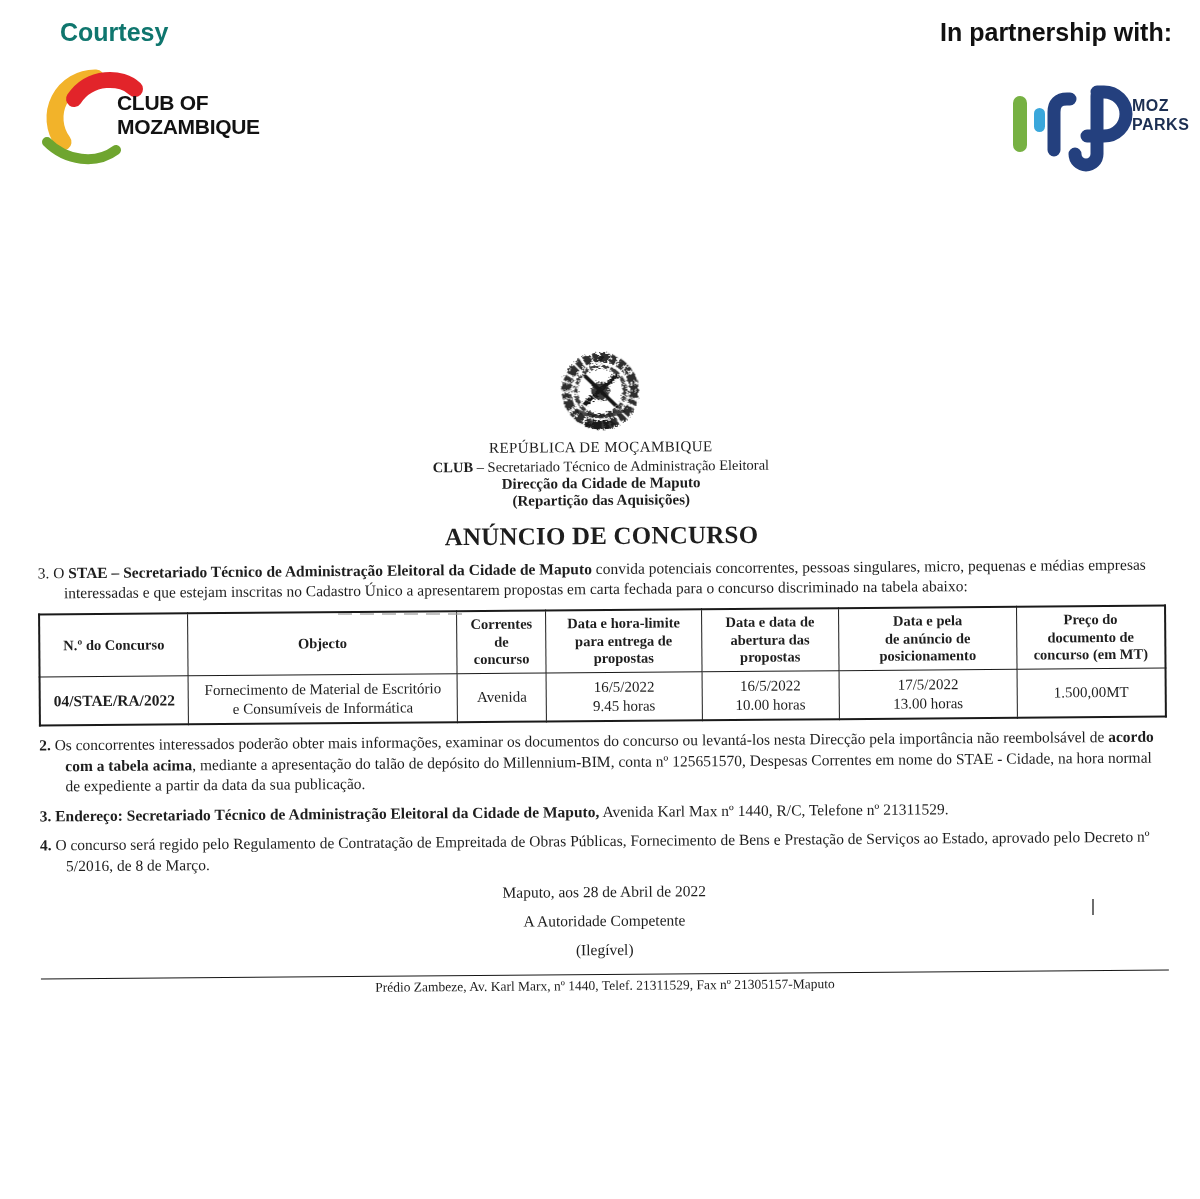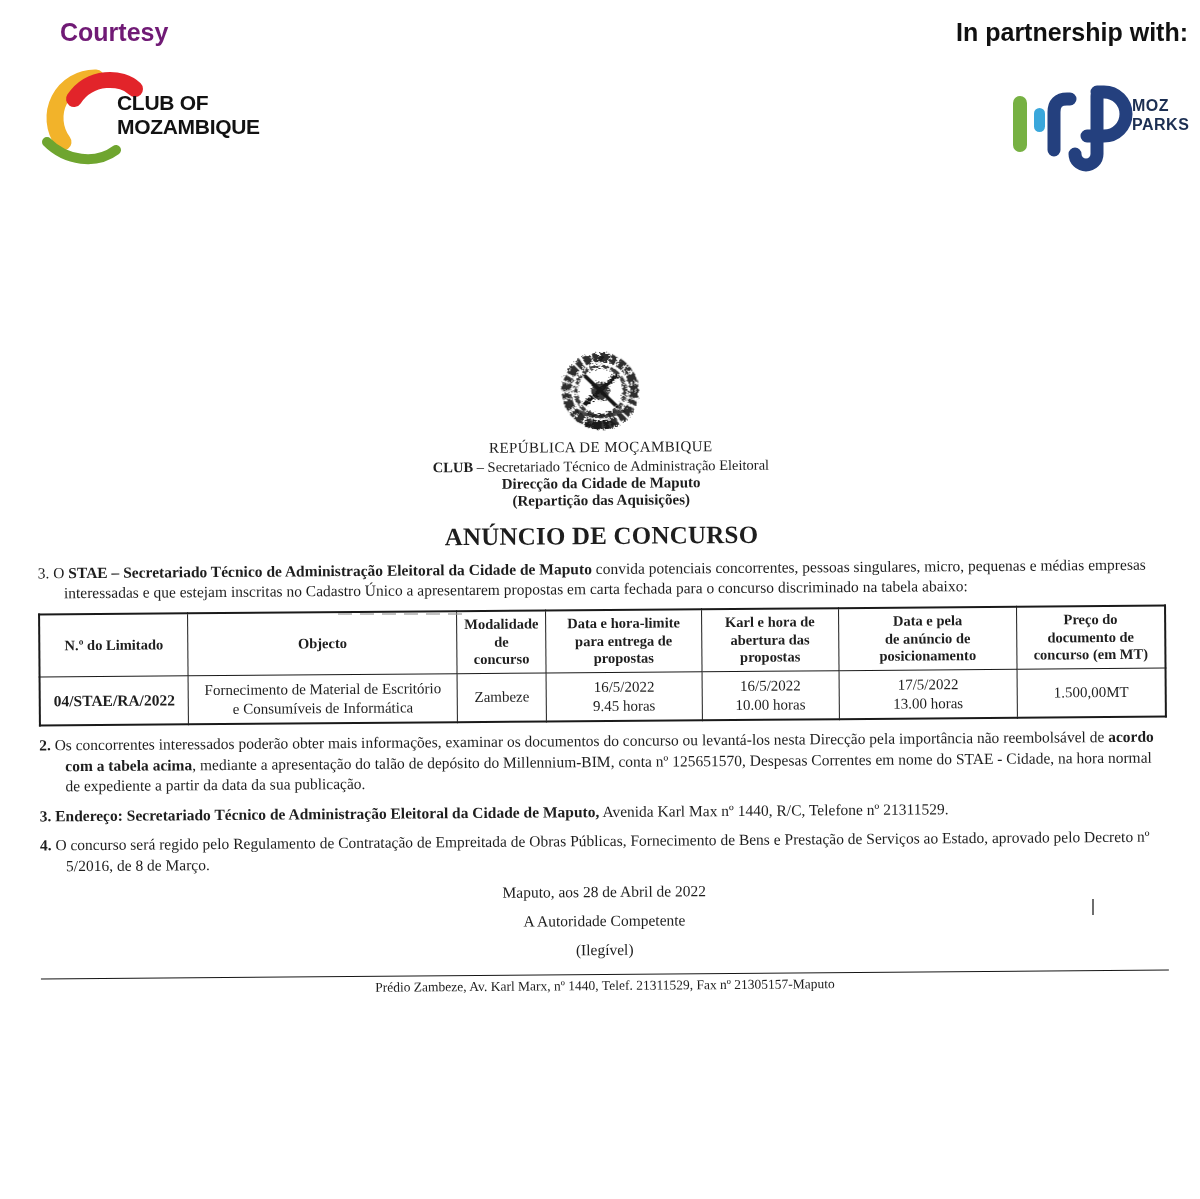--- a/index.html
+++ b/index.html
@@ -2,22 +2,22 @@
 <html><head>
 <meta charset="utf-8">
 <style>
   * { margin:0; padding:0; box-sizing:border-box; }
   html,body { width:1200px; height:1199px; background:#ffffff; overflow:hidden;
               font-family:"Liberation Serif", serif; color:#1c1c1c; }
   .page { position:relative; width:1200px; height:1199px; background:#fff; }
 
   
   .courtesy-label { position:absolute; left:60px; top:18px;
-      font-family:"Liberation Sans", sans-serif; font-weight:800; font-size:25px; color:#701a75; }
-  .partner-label { position:absolute; right:12px; top:18px;
+      font-family:"Liberation Sans", sans-serif; font-weight:800; font-size:25px; color:#0f766e; }
+  .partner-label { position:absolute; right:28px; top:18px;
       font-family:"Liberation Sans", sans-serif; font-weight:800; font-size:25px; color:#111; }
   .club-logo { position:absolute; left:40px; top:68px; width:300px; height:105px; }
   .club-text { font-family:"Liberation Sans", sans-serif; font-weight:700; font-size:21px;
       letter-spacing:-0.3px; fill:#121212; }
   .mozparks-logo { position:absolute; left:1008px; top:66px; width:185px; height:108px; }
   .mp-text { font-family:"Liberation Sans", sans-serif; font-weight:700; font-size:16px;
       letter-spacing:0.5px; fill:#1c2f52; }
 
   
   .doc { position:absolute; left:36px; top:350px; width:1128px;
@@ -119,45 +119,45 @@
         <col class="w1">
           <col class="w2">
           <col class="w3">
           <col class="w4">
         <col class="w5">
           <col class="w6">
           <col class="w7">
       </colgroup>
     <thead>
           <tr>
-            <th>N.º do Limitado</th>
+            <th>N.º do Concurso</th>
             <th>Objecto</th>
-            <th>Modalidade
+            <th>Correntes
 de
 concurso</th>
             <th>Data e hora-limite
 para entrega de
 propostas</th>
-            <th>Karl e hora de
+            <th>Data e data de
 abertura das
 propostas</th>
             <th>Data e pela
 de anúncio de
 posicionamento</th>
             <th>Preço do
 documento de
 concurso (em MT)</th>
           </tr>
         </thead>
         <tbody>
           <tr>
             <td class="c-bold">04/STAE/RA/2022</td>
             <td>Fornecimento de Material de Escritório
 e Consumíveis de Informática</td>
-            <td>Zambeze</td>
+            <td>Avenida</td>
             <td>16/5/2022
 9.45 horas</td>
             <td>16/5/2022
 10.00 horas</td>
             <td>17/5/2022
 13.00 horas</td>
             <td>1.500,00MT</td>
           </tr>
         </tbody>
       </table>

